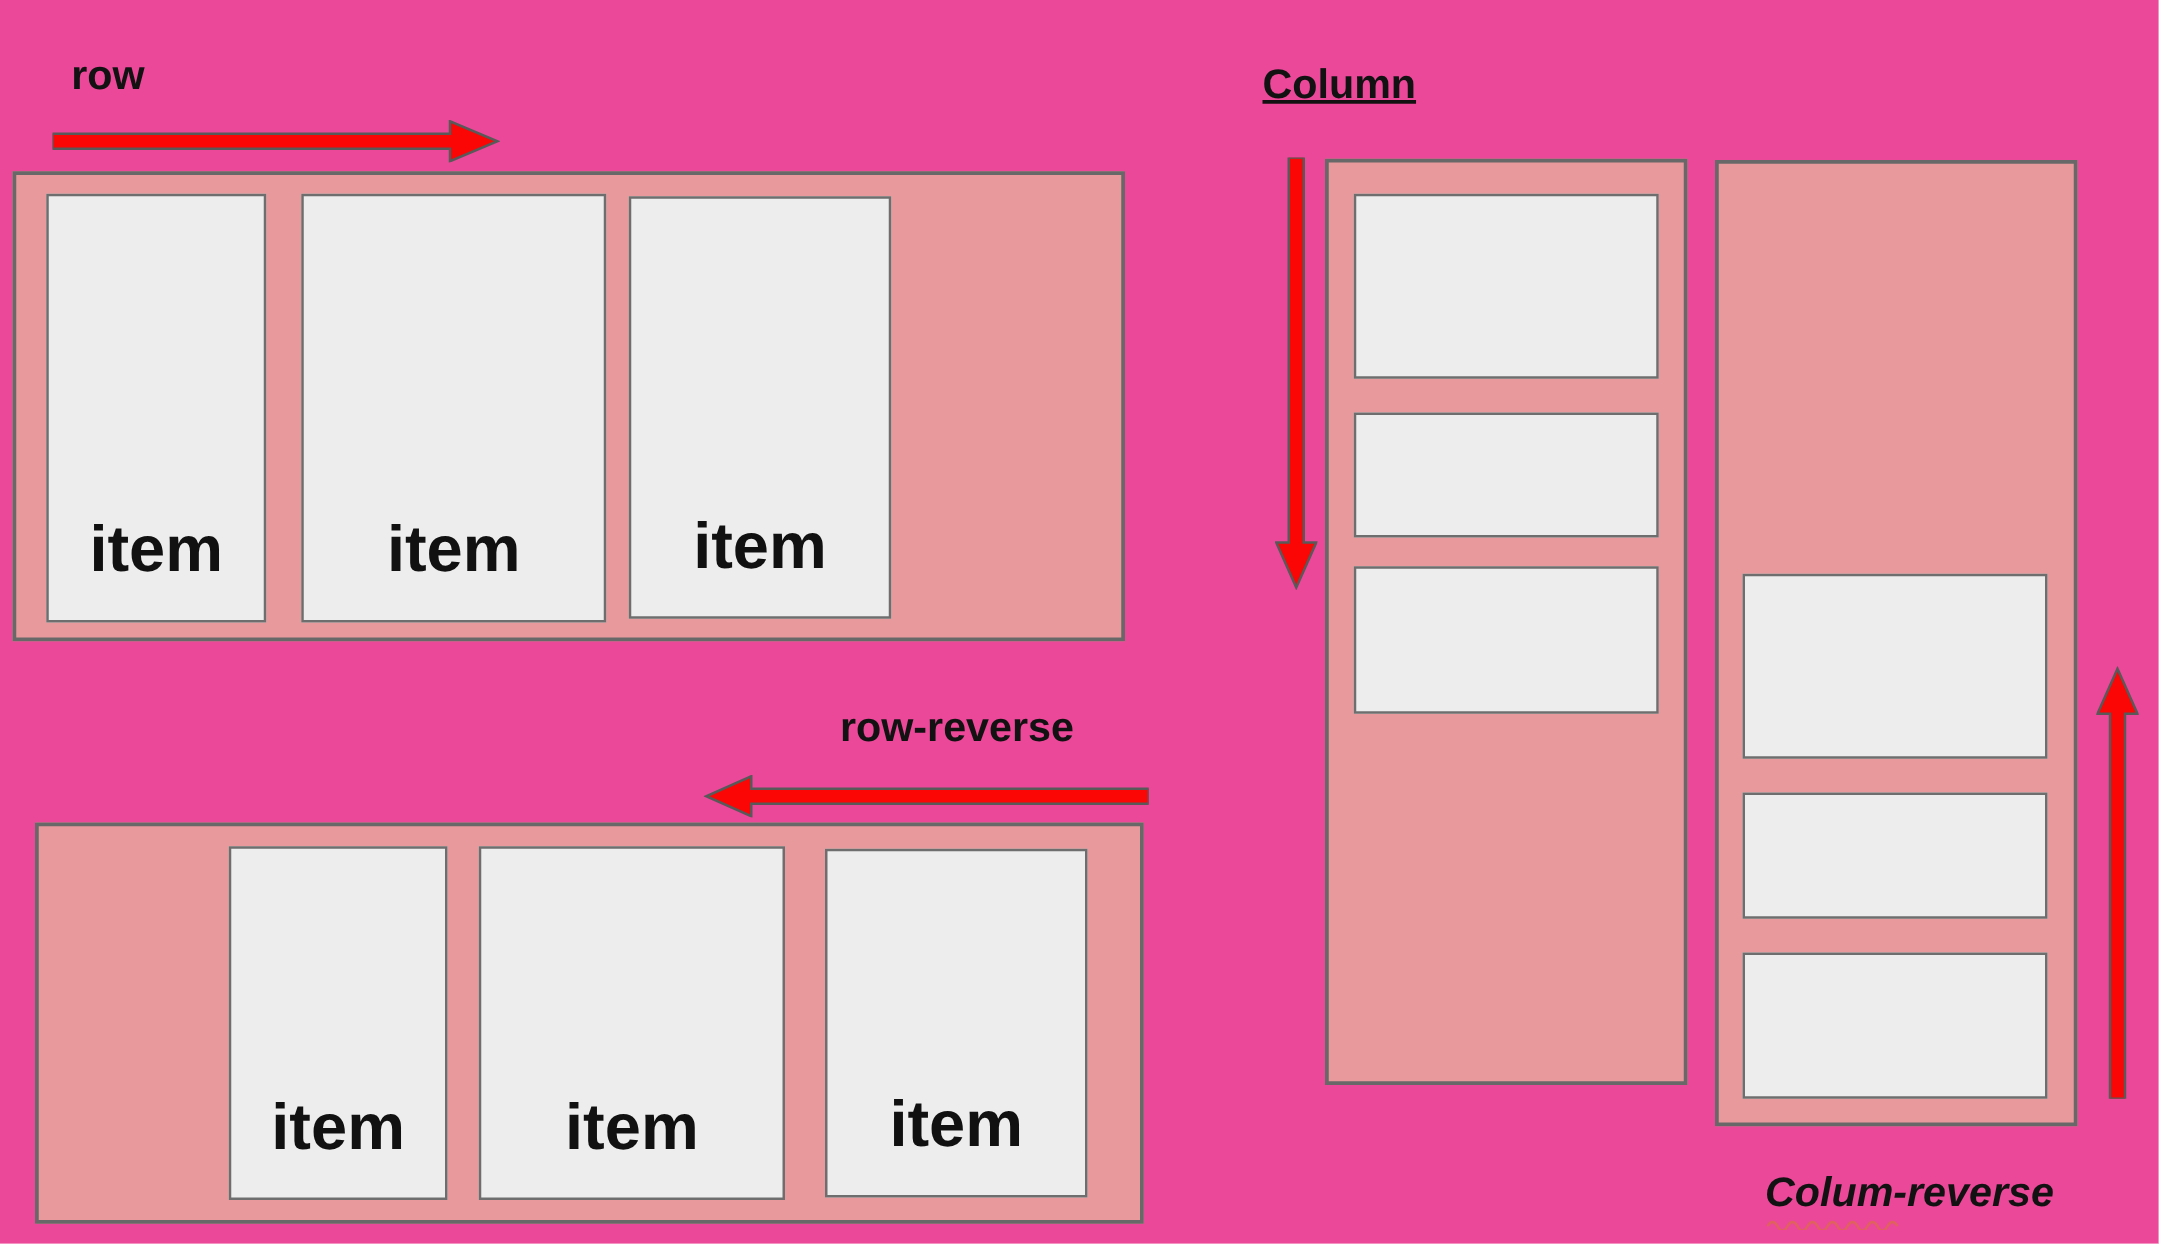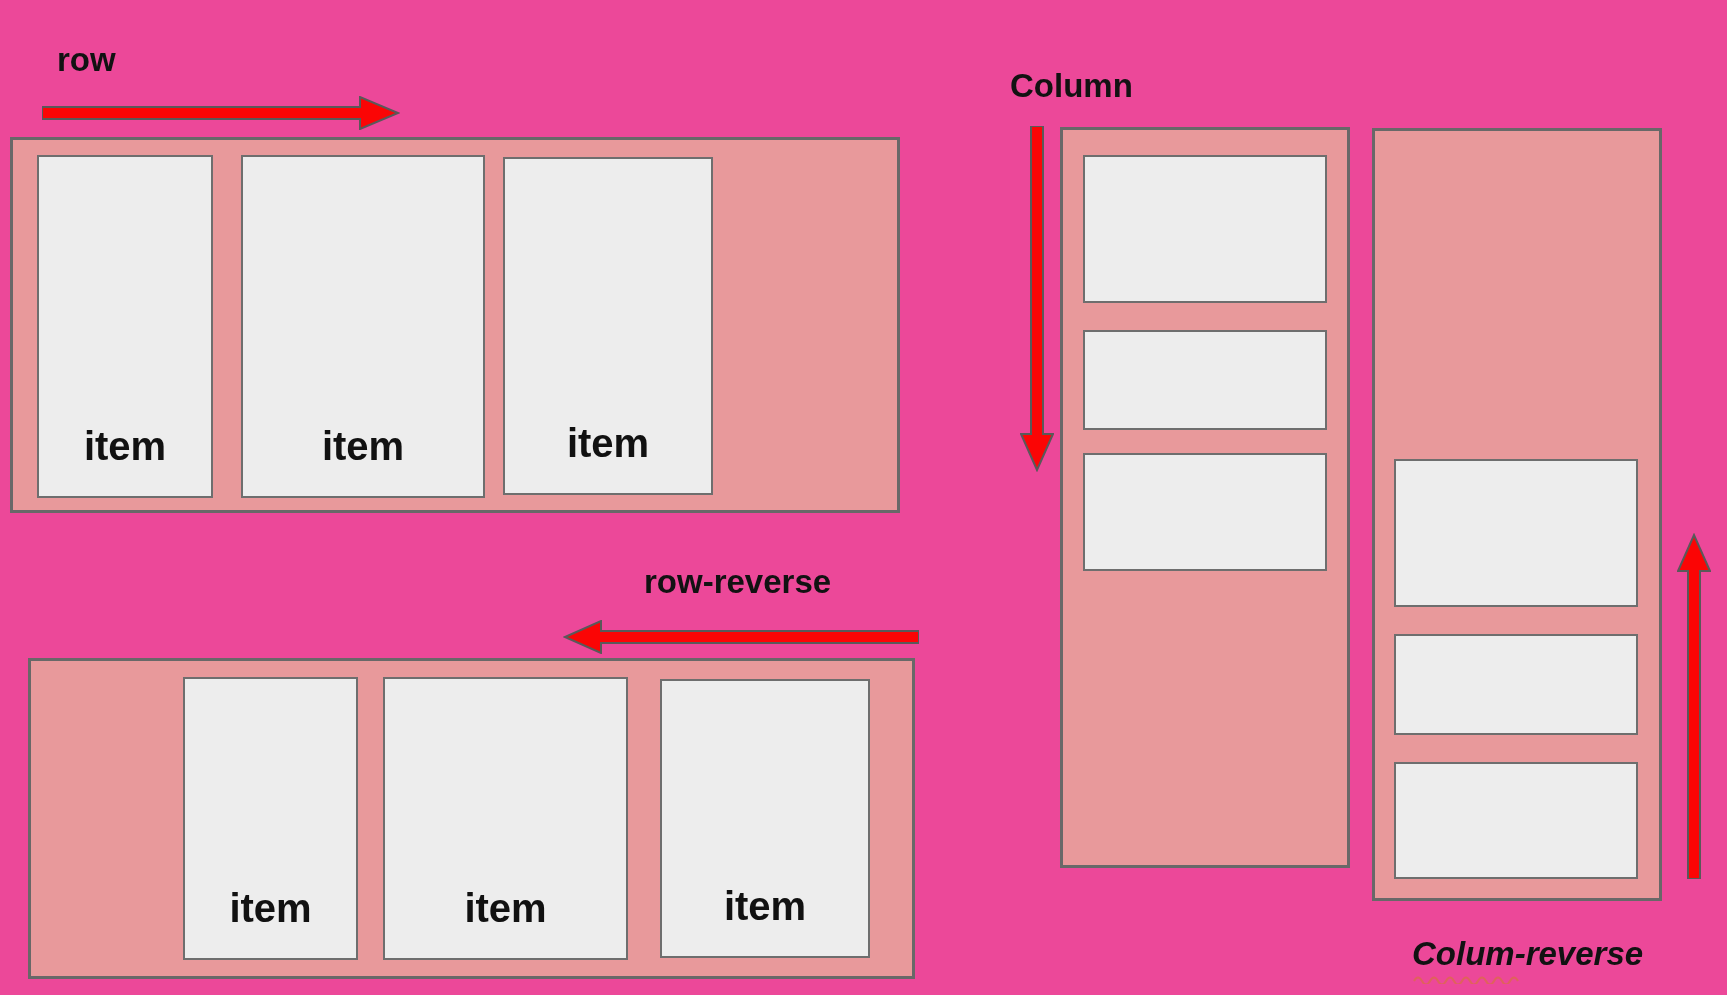--- a/index.html
+++ b/index.html
@@ -16,21 +16,21 @@
     background:var(--container-pink, #e8999b);
     border:3px solid var(--container-border, #686868);
   }
   .fitem {
     position:absolute; box-sizing:border-box;
     background:var(--item-fill, #ededed);
     border:2px solid var(--item-border, #6e6e6e);
     display:flex; justify-content:center; align-items:flex-end;
   }
   .fitem span {
-    font-weight:bold; font-size:40px; line-height:1; color:#111111;
+    font-weight:bold; font-size:52px; line-height:1; color:#111111;
     padding-bottom:30px;
   }
   .arrow { position:absolute; display:block; }
   .arrow polygon { fill:var(--arrow-red, #fb0505); stroke:#595959; stroke-width:2; }
   .squiggle { position:absolute; }
   .squiggle path { fill:none; stroke:var(--squiggle-red, #e0625c); stroke-width:2; }
 </style>
 </head>
 <body>
 
@@ -50,41 +50,41 @@
       <div class="fitem" style="left:228px; top:15px; width:244px; height:343px;">
         <span>item</span>
       </div>
       <div class="fitem" style="left:490px; top:17px; width:210px; height:338px;">
         <span>item</span>
       </div>
     </div>
   </section>
 
   <section>
-    <div class="flex-label" style="left:644px; top:564px;">row-reverse</div>
+    <div class="flex-label" style="left:672px; top:564px;">row-reverse</div>
 
     <svg class="arrow" style="left:563px; top:620px;" width="356" height="34" viewBox="0 0 356 34">
       <polygon points="356,11 38,11 38,1 2,17 38,33 38,23 356,23"></polygon>
     </svg>
 
     <div class="container" style="left:28px; top:658px; width:887px; height:321px;">
       <div class="fitem" style="left:152px; top:16px; width:175px; height:283px;">
         <span>item</span>
       </div>
       <div class="fitem" style="left:352px; top:16px; width:245px; height:283px;">
         <span>item</span>
       </div>
       <div class="fitem" style="left:629px; top:18px; width:210px; height:279px;">
         <span>item</span>
       </div>
     </div>
   </section>
 
   <section>
-    <div class="flex-label" style="left:1010px; top:68px;">Column</div>
+    <div class="flex-label" style="left:1010px; top:49px;text-decoration:underline;">Column</div>
 
     <svg class="arrow" style="left:1020px; top:126px;" width="34" height="346" viewBox="0 0 34 346">
       <polygon points="11,0 11,308 1,308 17,344 33,308 23,308 23,0"></polygon>
     </svg>
 
     <div class="container" style="left:1060px; top:127px; width:290px; height:741px;">
       <div class="fitem" style="left:20px; top:25px; width:244px; height:148px;"></div>
       <div class="fitem" style="left:20px; top:200px; width:244px; height:100px;"></div>
       <div class="fitem" style="left:20px; top:323px; width:244px; height:118px;"></div>
     </div>

